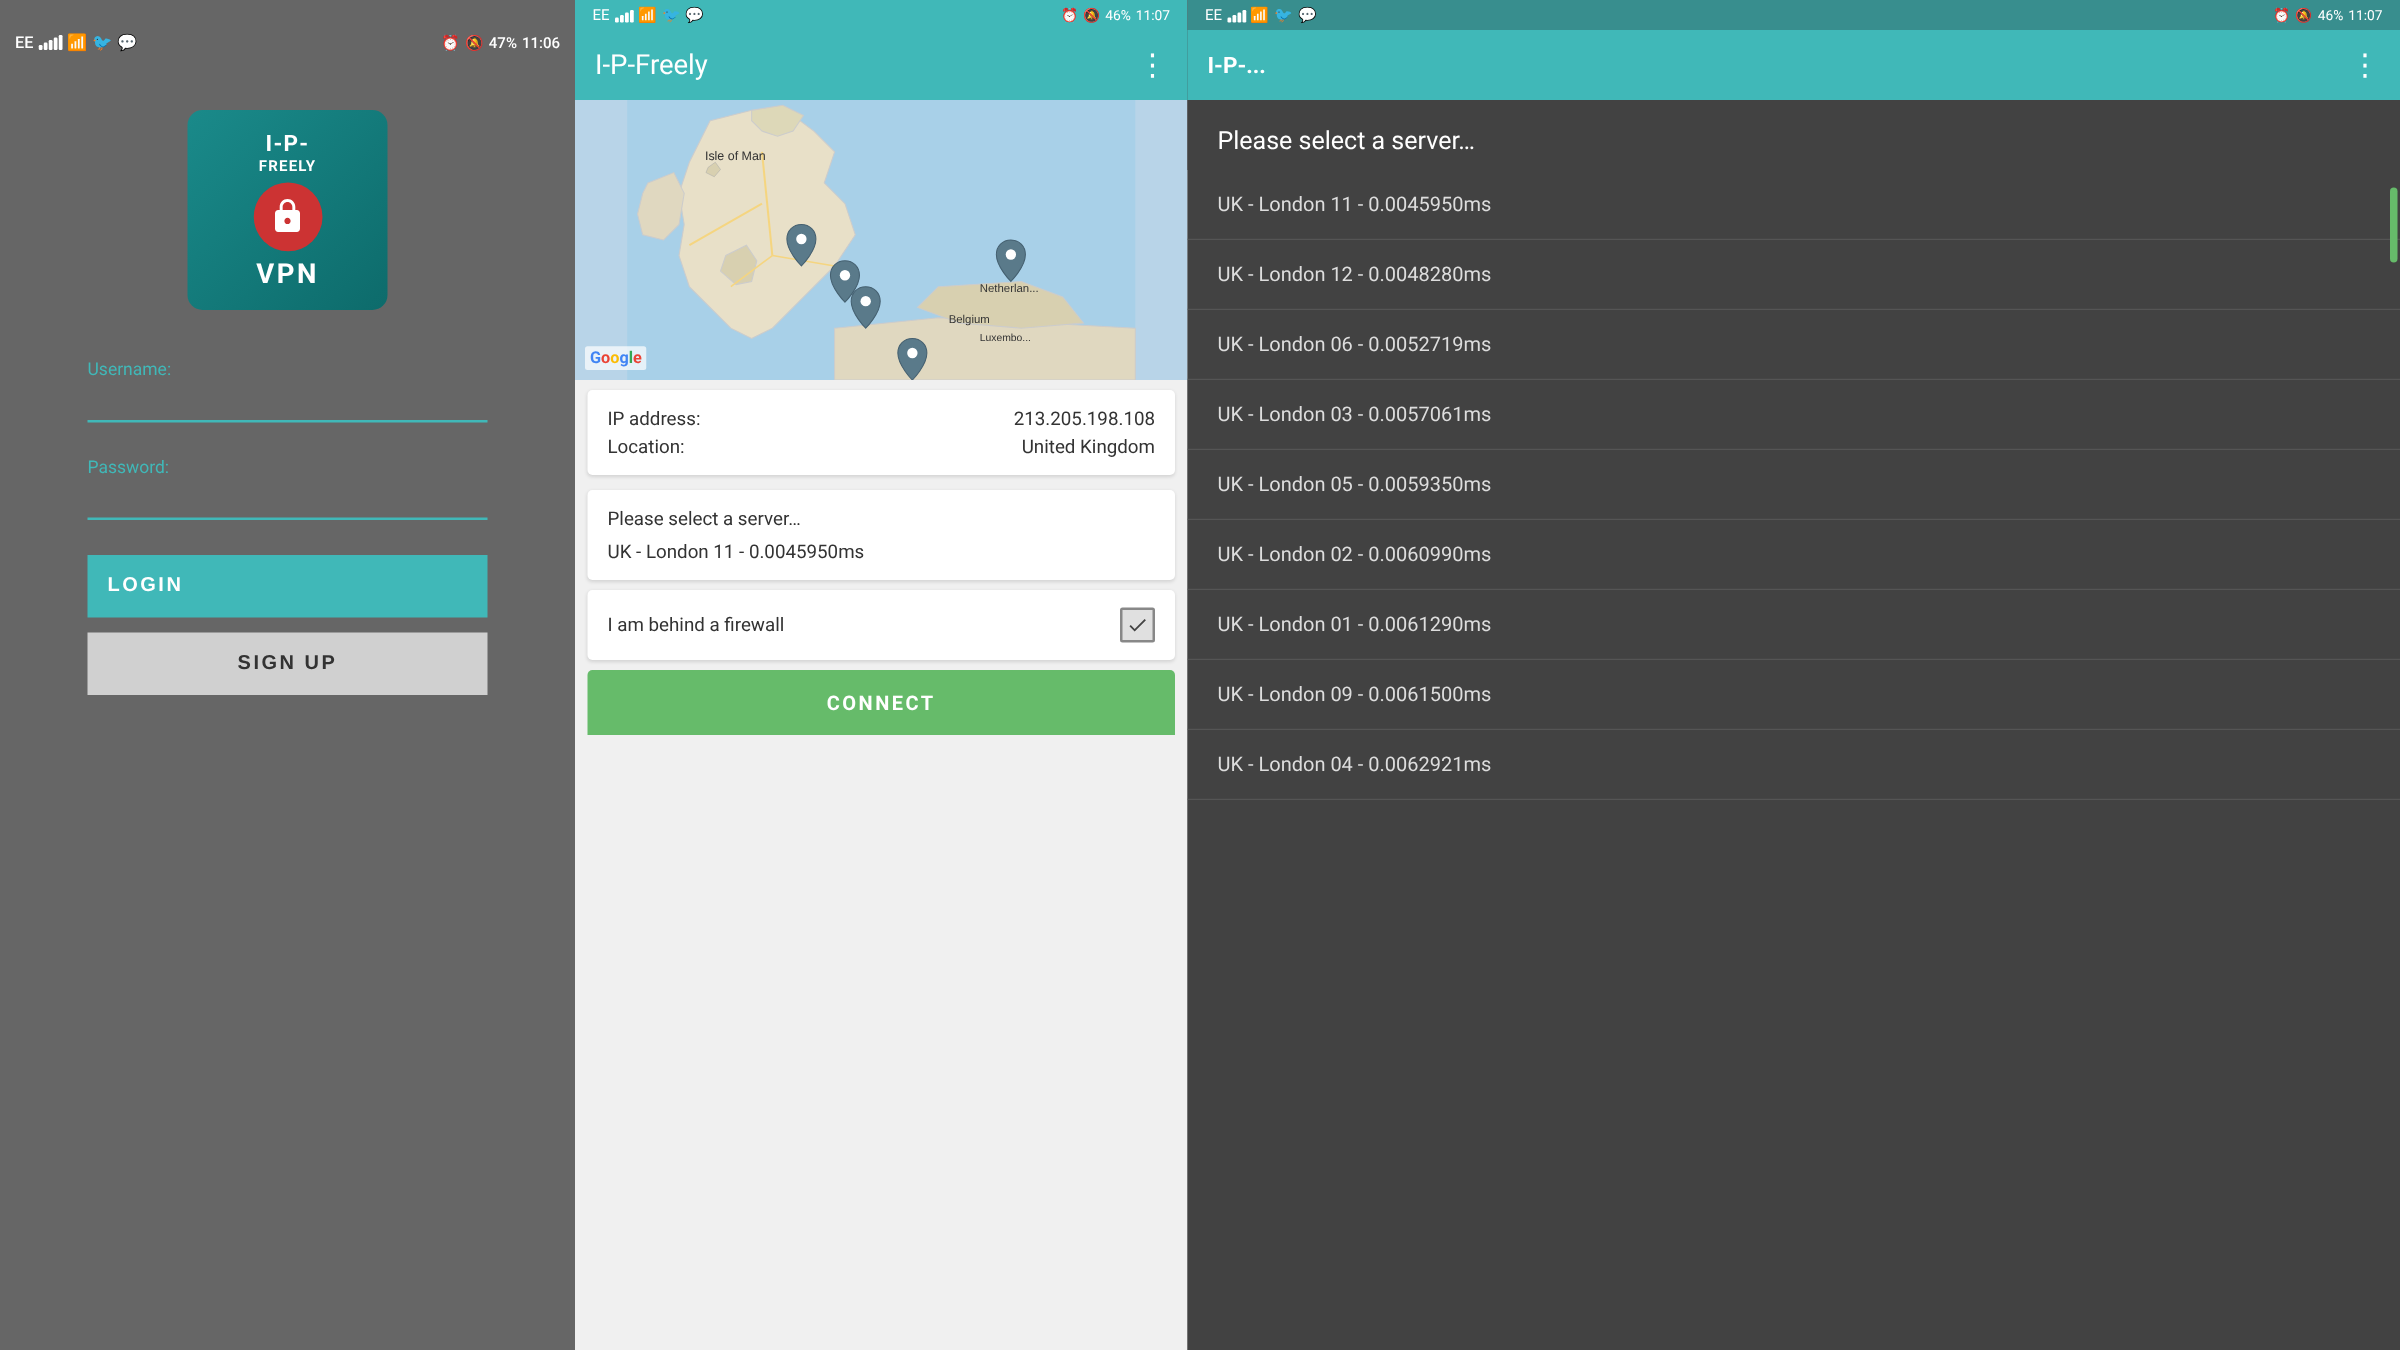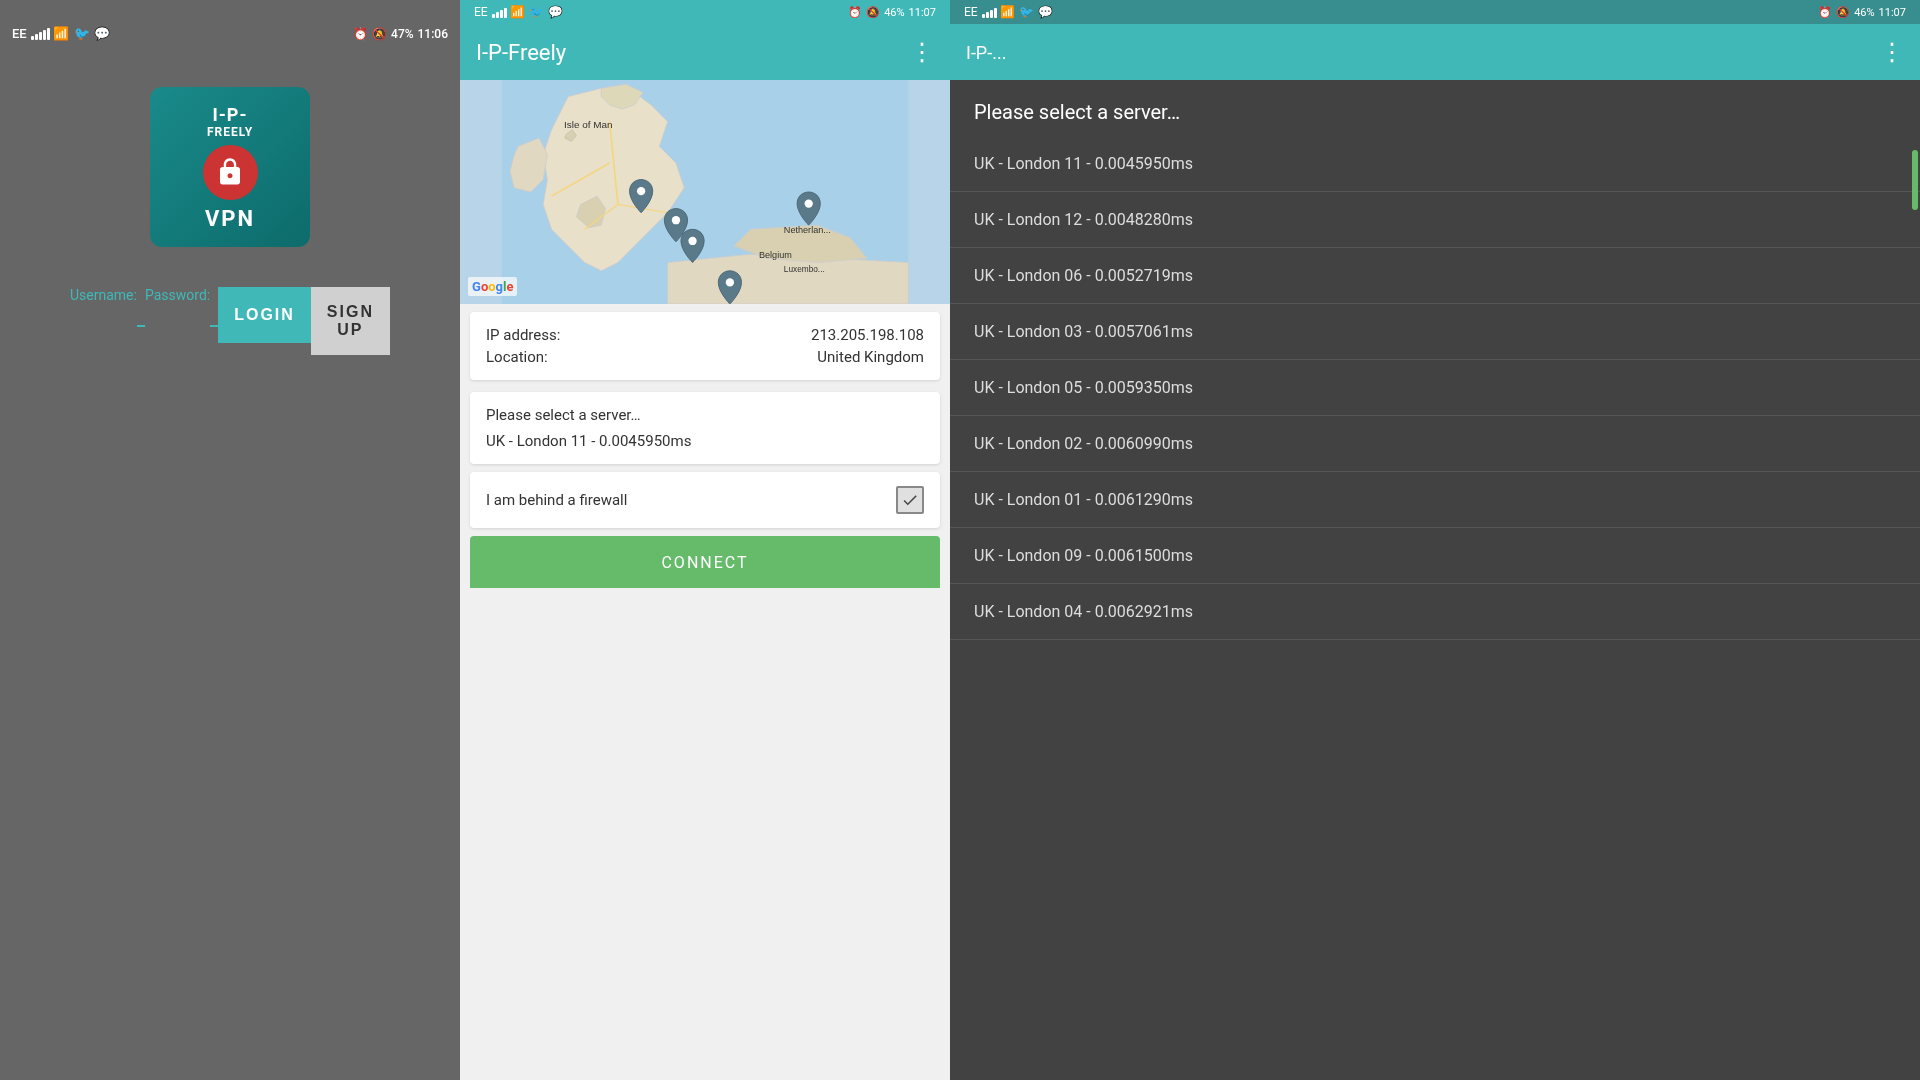--- a/index.html
+++ b/index.html
@@ -95,21 +95,21 @@
     .app-logo-vpn {
       color: #fff;
       font-size: 22px;
       font-weight: bold;
       letter-spacing: 2px;
     }
 
     .login-form {
       width: 320px;
       display: flex;
-      flex-direction: row;
+      flex-direction: column;
       gap: 0;
     }
 
     .field-label {
       color: #40b8b8;
       font-size: 14px;
       margin-bottom: 4px;
     }
 
     .field-input {
@@ -304,21 +304,21 @@
       border-radius: 4px 4px 0 0;
       display: flex;
       align-items: center;
       justify-content: center;
       cursor: pointer;
     }
 
     .connect-btn-partial-text {
       color: #fff;
       font-size: 16px;
-      font-weight: normal;
+      font-weight: bold;
       letter-spacing: 2px;
     }
 
     
     .panel-servers {
       width: 970px;
       height: 1080px;
       background: #424242;
       display: flex;
       flex-direction: column;
@@ -345,21 +345,21 @@
       padding: 0 16px;
       height: 56px;
       display: flex;
       align-items: center;
       justify-content: space-between;
     }
 
     .servers-header-title {
       color: #fff;
       font-size: 18px;
-      font-weight: 400;
+      font-weight: 700;
       white-space: nowrap;
       overflow: hidden;
       text-overflow: ellipsis;
       text-align: center;
     }
 
     .servers-title-section {
       background: #424242;
       padding: 20px 24px 12px 24px;
     }

